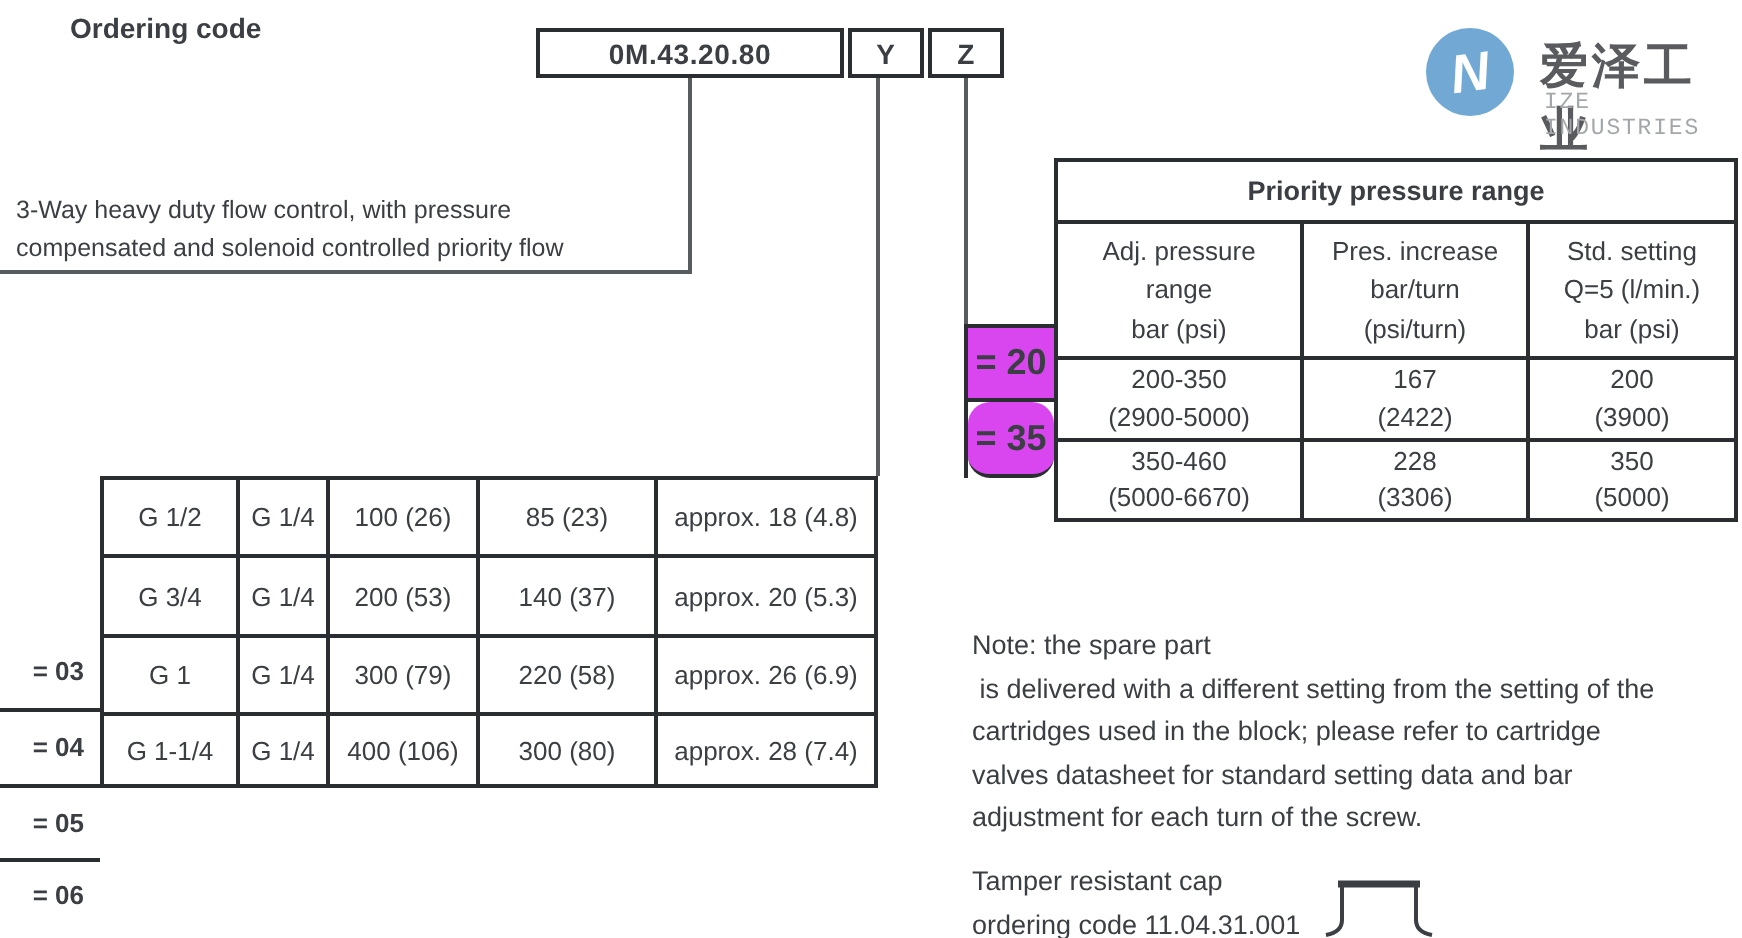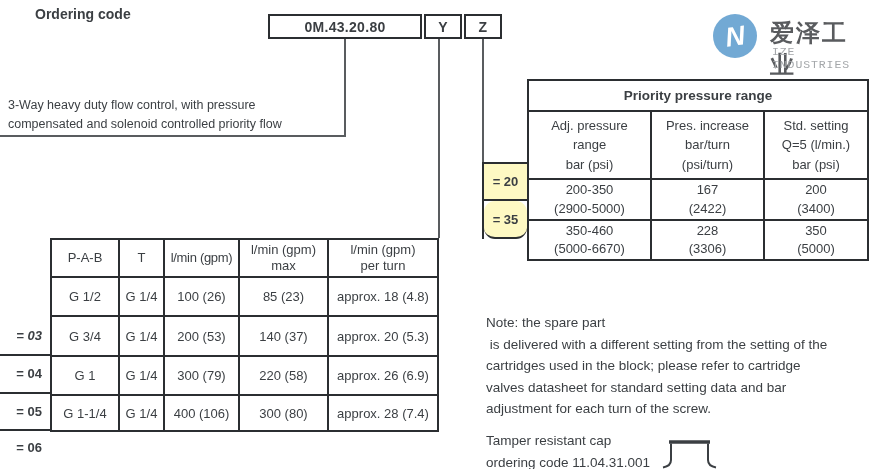--- a/index.html
+++ b/index.html
@@ -38,21 +38,21 @@
   .ftable .r-h2 td{height:36px;line-height:16px;}
   .ftable .r-da td{height:37px;}
   .ftable .r-db td{height:38px;}
   .ftable .r-dc td{height:37px;}
   .ftable .r-dd td{height:34px;}
   .tight{letter-spacing:-0.3px;}
   
   .plabels{position:absolute;left:482px;top:162px;width:45px;box-sizing:border-box;border-left:2px solid #2B2E31;}
   .plabel{
     box-sizing:border-box;display:flex;align-items:center;justify-content:center;
-    font-size:13px;font-weight:bold;background:#fef9c3;
+    font-size:18px;font-weight:bold;background:#d946ef;
   }
   .plabel.first{height:39px;border-top:2px solid #2B2E31;border-bottom:2px solid #2B2E31;}
   .plabel.second{height:38px;border-bottom:2px solid #2B2E31;border-radius:11px;}
   
   .flabel{position:absolute;left:0;width:42px;text-align:right;font-size:13px;font-weight:bold;height:16px;line-height:16px;}
   .fsep{position:absolute;left:0;width:50px;height:2px;background:#2B2E31;}
   
   .logo-cn{position:absolute;left:770px;top:17px;font-size:24px;font-weight:bold;color:#595B5E;letter-spacing:2px;}
   .logo-en{position:absolute;left:772px;top:45px;font-size:11.5px;color:#A4A7AA;letter-spacing:0.9px;font-family:Liberation Mono, monospace;}
   
@@ -126,70 +126,57 @@
       <td>
         <div>200-350</div>
         <div>(2900-5000)</div>
       </td>
       <td>
         <div>167</div>
         <div>(2422)</div>
       </td>
       <td>
         <div>200</div>
-        <div>(3400)</div>
+        <div>(3900)</div>
       </td>
     </tr>
     <tr class="r-d2">
       <td>
         <div>350-460</div>
         <div>(5000-6670)</div>
       </td>
       <td>
         <div>228</div>
         <div>(3306)</div>
       </td>
       <td>
         <div>350</div>
         <div>(5000)</div>
       </td>
     </tr>
   </tbody>
     </table>
 
-  <div class="flabel" style="top:328px;font-style:italic;">= 03</div>
+  <div class="flabel" style="top:328px;">= 03</div>
   <div class="flabel" style="top:366px;">= 04</div>
   <div class="flabel" style="top:404px;">= 05</div>
   <div class="flabel" style="top:440px;">= 06</div>
   <div class="fsep" style="top:354px;"></div>
   <div class="fsep" style="top:392px;"></div>
   <div class="fsep" style="top:429px;"></div>
 
   <table class="tbl ftable">
     <colgroup>
       <col style="width:68px">
         <col style="width:45px">
         <col style="width:75px">
       <col style="width:89px">
         <col style="width:110px">
     </colgroup>
     <tbody>
-    <tr class="r-h2">
-      <td>P-A-B</td>
-      <td>T</td>
-      <td class="tight">l/min (gpm)</td>
-      <td>
-        <div>l/min (gpm)</div>
-        <div>max</div>
-      </td>
-      <td>
-        <div>l/min (gpm)</div>
-        <div>per turn</div>
-      </td>
-    </tr>
     <tr class="r-da">
       <td>G 1/2</td>
       <td>G 1/4</td>
       <td>100 (26)</td>
       <td>85 (23)</td>
       <td>approx. 18 (4.8)</td>
     </tr>
     <tr class="r-db">
       <td>G 3/4</td>
       <td>G 1/4</td>

